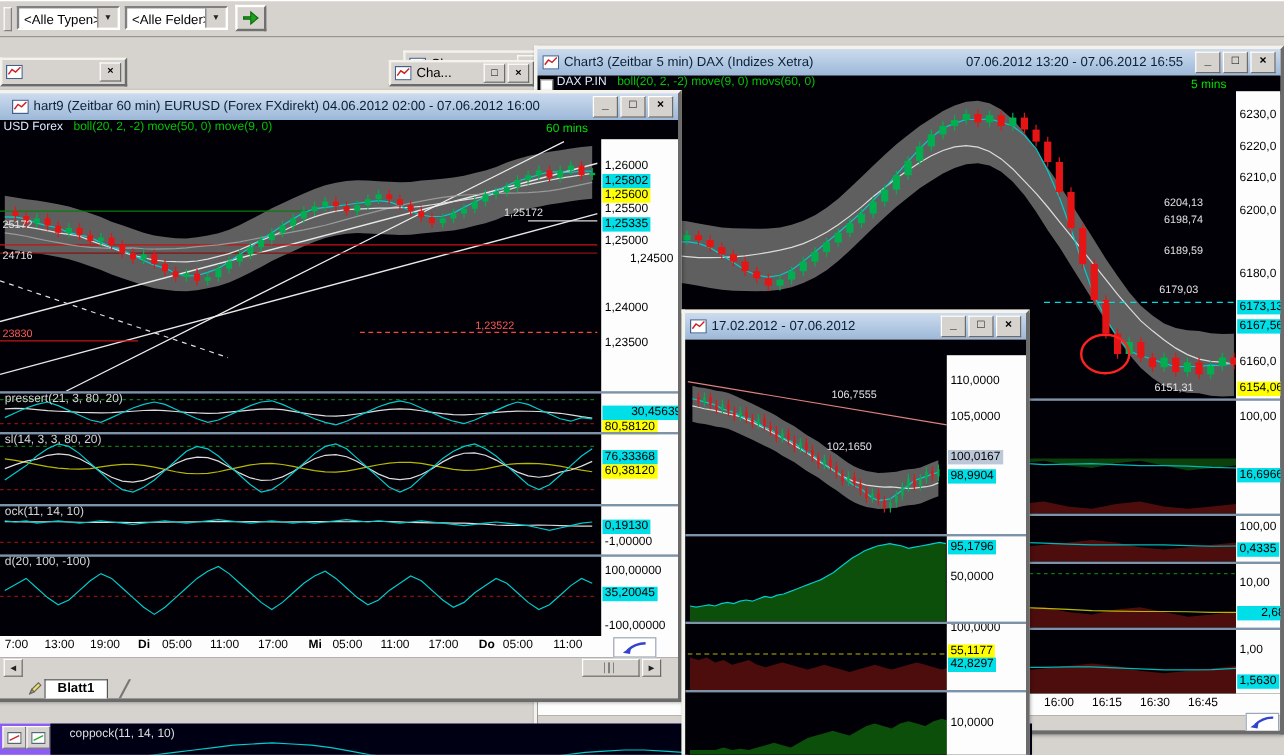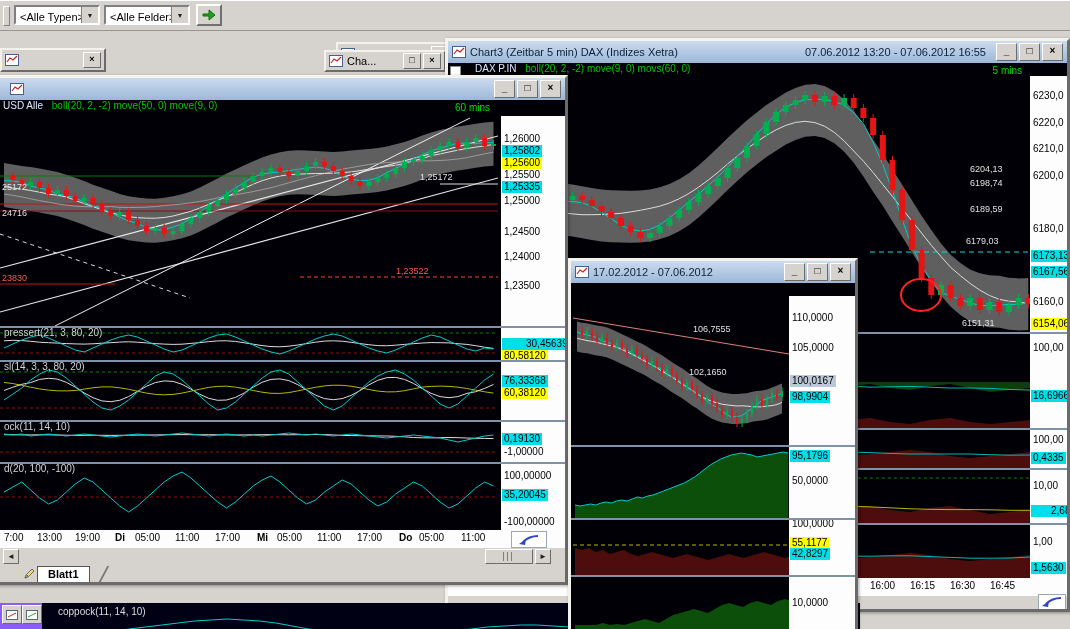--- a/index.html
+++ b/index.html
@@ -136,21 +136,21 @@
       <span class="tdate">07.06.2012 13:20 - 07.06.2012 16:55</span>
       <span class="tsp2">
         <span class="tbtn">_</span>
         <span class="tbtn">□</span>
         <span class="tbtn">×</span>
       </span>
     </div>
     <div class="client">
       <div class="legendbar">
         <span class="wbox"></span>
-        <span style="margin-left:27px" class="sym">DAX P.IN</span>
+        <span style="margin-left:16px" class="sym">DAX P.IN</span>
         <span class="ind">boll(20, 2, -2) move(9, 0) movs(60, 0)</span>
         <span class="tfr" style="right:45px">5 mins</span>
       </div>
 
       <svg class="chartsvg" style="left:2px;top:13px" width="583" height="256">
         <rect width="583" height="256" fill="#000006"></rect>
         <polygon fill="#5f5f5f" points="6.0,111.4 15.7,111.0 25.4,110.2 35.1,110.0 44.8,109.4 54.5,108.4 64.2,107.3 73.9,106.5 83.6,105.9 93.3,106.1 103.0,106.2 112.7,107.3 122.4,108.4 132.1,110.2 141.8,112.0 151.5,113.5 161.2,114.2 170.9,114.5 180.6,114.7 190.3,114.5 200.0,113.5 209.7,111.3 219.4,107.9 229.1,103.3 238.8,97.2 248.5,89.6 258.2,80.7 267.9,71.4 277.6,62.1 287.3,53.0 297.0,44.2 306.7,36.5 316.4,28.9 326.1,22.7 335.8,16.5 345.5,11.9 355.2,8.8 364.9,8.0 374.6,10.0 384.3,15.2 394.0,23.5 403.7,34.7 413.4,48.4 423.1,63.8 432.8,77.8 442.5,93.4 452.2,108.8 461.9,124.2 471.6,139.8 481.3,153.9 491.0,167.5 500.7,178.7 510.4,187.0 520.1,193.5 529.8,197.3 539.5,199.2 549.2,199.8 558.9,201.7 568.6,202.4 578.3,202.1 578.3,254.1 568.6,254.4 558.9,253.7 549.2,251.8 539.5,251.2 529.8,249.3 520.1,245.5 510.4,239.0 500.7,230.7 491.0,219.5 481.3,205.9 471.6,191.8 461.9,176.2 452.2,160.8 442.5,145.4 432.8,129.8 423.1,115.8 413.4,100.4 403.7,86.7 394.0,75.5 384.3,67.2 374.6,62.0 364.9,60.0 355.2,60.8 345.5,63.9 335.8,68.5 326.1,74.7 316.4,80.9 306.7,88.5 297.0,96.2 287.3,105.0 277.6,114.1 267.9,123.4 258.2,132.7 248.5,141.6 238.8,149.2 229.1,155.3 219.4,159.9 209.7,163.3 200.0,165.5 190.3,166.5 180.6,166.7 170.9,166.5 161.2,166.2 151.5,165.5 141.8,164.0 132.1,162.2 122.4,160.4 112.7,159.3 103.0,158.2 93.3,158.1 83.6,157.9 73.9,158.5 64.2,159.3 54.5,160.4 44.8,161.4 35.1,162.0 25.4,162.2 15.7,163.0 6.0,163.4"></polygon>
         <polyline fill="none" stroke="#dcdcdc" points="6.0,136.2 15.7,136.0 25.4,135.4 35.1,134.4 44.8,133.3 54.5,132.6 64.2,132.5 73.9,132.7 83.6,133.2 93.3,134.2 103.0,135.2 112.7,136.9 122.4,137.9 132.1,138.7 141.8,138.7 151.5,138.5 161.2,138.0 170.9,137.3 180.6,135.9 190.3,134.3 200.0,132.4 209.7,130.2 219.4,127.0 229.1,122.8 238.8,117.5 248.5,111.2 258.2,104.1 267.9,96.4 277.6,87.9 287.3,80.2 297.0,72.6 306.7,65.9 316.4,59.4 326.1,53.8 335.8,49.4 345.5,46.4 355.2,45.3 364.9,46.6 374.6,50.2 384.3,56.4 394.0,64.8 403.7,75.0 413.4,85.2 423.1,96.5 432.8,108.6 442.5,120.6 452.2,132.8 461.9,144.9 471.6,157.1 481.3,169.3 491.0,180.5 500.7,191.4 510.4,199.7 520.1,207.4 529.8,214.1 539.5,219.5 549.2,223.3 558.9,225.2 568.6,225.8 578.3,227.7"></polyline>
         <polyline fill="none" stroke="#00cccc" points="6.0,135.3 15.7,136.5 25.4,136.4 35.1,138.0 44.8,138.0 54.5,138.0 64.2,136.0 73.9,135.6 83.6,133.0 93.3,130.2 103.0,127.4 112.7,126.2 122.4,125.4 132.1,126.8 141.8,130.4 151.5,136.4 161.2,142.8 170.9,149.2 180.6,153.4 190.3,155.0 200.0,153.4 209.7,149.0 219.4,141.8 229.1,134.0 238.8,126.0 248.5,118.0 258.2,109.6 267.9,100.8 277.6,91.2 287.3,80.8 297.0,69.6 306.7,58.4 316.4,47.8 326.1,38.6 335.8,30.8 345.5,26.8 355.2,23.6 364.9,23.6 374.6,23.2 384.3,25.8 394.0,29.0 403.7,36.8 413.4,47.8 423.1,66.2 432.8,88.6 442.5,115.0 452.2,143.6 461.9,170.6 471.6,189.6 481.3,205.2 491.0,216.4 500.7,220.4 510.4,223.4 520.1,226.8 529.8,229.6 539.5,229.4 549.2,229.4 558.9,228.2 568.6,228.8 578.3,226.3"></polyline>
         <g>
@@ -368,29 +368,30 @@
       </svg>
     </div>
   </div>
 
   <div class="win" style="left:-30px;top:75px;width:598px;height:510px;z-index:4">
     <div class="tbar">
       <svg style="margin-left:33px;flex:0 0 auto" width="14" height="12">
         <rect x="0.5" y="0.5" width="13" height="11" fill="#fff" stroke="#44608c"></rect>
         <path d="M2,8 L5,4 L8,6 L12,2" stroke="#cc2222" stroke-width="1.2" fill="none"></path>
       </svg>
+      <span class="ttl">hart9 (Zeitbar 60 min)   EURUSD (Forex FXdirekt) 04.06.2012 02:00 - 07.06.2012 16:00</span>
       <span class="tsp">
         <span class="tbtn">_</span>
         <span class="tbtn">□</span>
         <span class="tbtn">×</span>
       </span>
     </div>
     <div class="client">
       <div class="legendbar" style="padding-left:30px">
-        <span class="sym">USD Alle</span>
+        <span class="sym">USD Forex</span>
         <span class="ind">boll(20, 2, -2) move(50, 0) move(9, 0)</span>
         <span class="tfr" style="right:75px">60 mins</span>
       </div>
 
       <svg class="chartsvg" style="left:27px;top:16px" width="498" height="210">
         <rect width="498" height="210" fill="#000006"></rect>
         <polygon fill="#5f5f5f" points="4.0,47.1 12.9,48.5 21.8,50.1 30.7,51.1 39.6,52.5 48.5,54.2 57.4,56.0 66.3,58.8 75.2,61.8 84.1,64.9 93.0,68.7 101.9,71.8 110.8,74.8 119.7,78.0 128.6,80.2 137.5,81.5 146.4,82.5 155.3,82.7 164.2,81.8 173.1,80.2 182.0,78.3 190.9,75.4 199.8,71.5 208.7,67.0 217.6,62.4 226.5,57.6 235.4,53.4 244.3,49.3 253.2,45.3 262.1,41.5 271.0,38.4 279.9,36.2 288.8,34.8 297.7,34.2 306.6,34.5 315.5,35.0 324.4,35.5 333.3,35.9 342.2,35.6 351.1,34.5 360.0,33.7 368.9,32.9 377.8,32.0 386.7,30.5 395.6,28.2 404.5,26.1 413.4,23.1 422.3,19.4 431.2,16.6 440.1,14.0 449.0,12.2 457.9,10.5 466.8,9.2 475.7,7.8 484.6,6.5 493.5,5.7 493.5,49.7 484.6,50.5 475.7,51.8 466.8,53.2 457.9,54.5 449.0,56.2 440.1,58.0 431.2,60.6 422.3,63.4 413.4,67.1 404.5,70.1 395.6,72.2 386.7,74.5 377.8,76.0 368.9,76.9 360.0,77.7 351.1,78.5 342.2,79.6 333.3,79.9 324.4,79.5 315.5,79.0 306.6,78.5 297.7,78.2 288.8,78.8 279.9,80.2 271.0,82.4 262.1,85.5 253.2,89.3 244.3,93.3 235.4,97.4 226.5,101.6 217.6,106.4 208.7,111.0 199.8,115.5 190.9,119.4 182.0,122.3 173.1,124.2 164.2,125.8 155.3,126.7 146.4,126.5 137.5,125.5 128.6,124.2 119.7,122.0 110.8,118.8 101.9,115.8 93.0,112.7 84.1,108.9 75.2,105.8 66.3,102.8 57.4,100.0 48.5,98.2 39.6,96.5 30.7,95.1 21.8,94.1 12.9,92.5 4.0,91.1"></polygon>
         <line x1="0" y1="152" x2="498" y2="20" stroke="#e8e8e8" stroke-width="1.2"></line>
         <line x1="0" y1="196" x2="498" y2="62" stroke="#e8e8e8" stroke-width="1.2"></line>
         <line x1="55" y1="210" x2="470" y2="2" stroke="#f0f0f0"></line>
@@ -563,21 +564,21 @@
       <div class="sep" style="top:362px"></div>
 
       <div class="scalecol" style="left:528px;top:16px;width:64px;height:414px">
 
       <span class="sl" style="top: 17px;">1,26000</span>
           <span class="sl c" style="top: 29px;">1,25802</span>
           <span class="sl y" style="top: 41px;">1,25600</span>
           <span class="sl" style="top: 53px;">1,25500</span>
           <span class="sl c" style="top: 65px;">1,25335</span>
           <span class="sl" style="top: 79px;">1,25000</span>
-          <span class="sl" style="top: 110px;">1,24500</span>
+          <span class="sl" style="top: 94px; margin-left: 21px;">1,24500</span>
           <span class="sl" style="top: 135px;">1,24000</span>
           <span class="sl" style="top: 164px;">1,23500</span>
           <span class="sl c" style="top: 222px; padding-left: 24px;">30,45639</span>
           <span class="sl y" style="top: 234px;">80,58120</span>
           <span class="sl c" style="top: 259px;">76,33368</span>
           <span class="sl y" style="top: 271px;">60,38120</span>
           <span class="sl c" style="top: 317px;">0,19130</span>
           <span class="sl" style="top: 330px;">-1,00000</span>
           <span class="sl" style="top: 354px;">100,00000</span>
           <span class="sl c" style="top: 373px;">35,20045</span>

